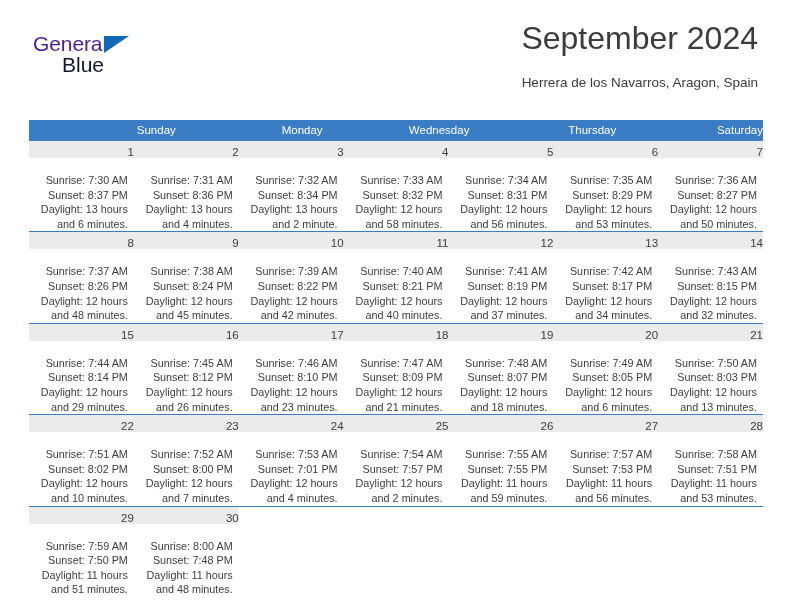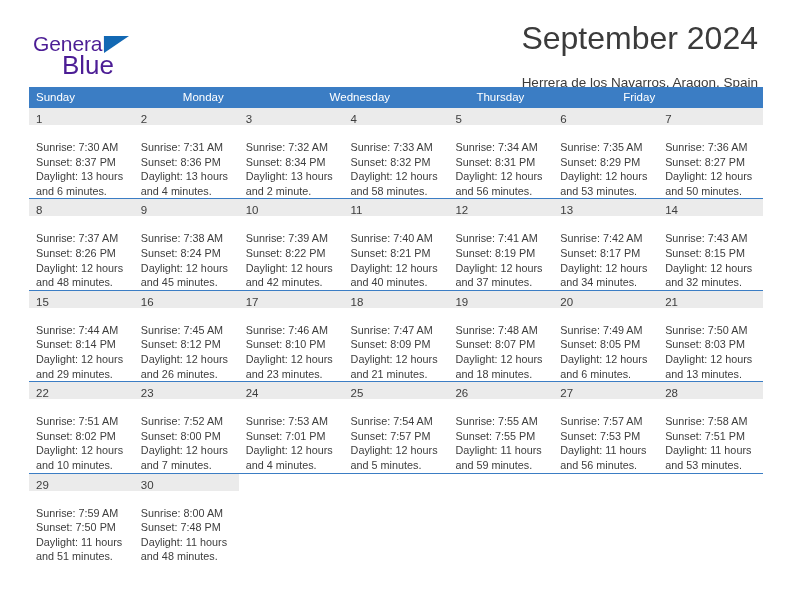--- a/index.html
+++ b/index.html
@@ -51,22 +51,22 @@
     top: 3px;
     width: 0;
     height: 0;
     border-left: 25px solid #1268b3;
     border-bottom: 17px solid transparent;
   }
   .logo-blue {
     position: absolute;
     left: 29px;
     top: 21px;
-    font-size: 26px;
-    color: #4c1d95;
+    font-size: 21px;
+    color: #0f172a;
     line-height: 22px;
     font-family: "Liberation Sans", sans-serif;
   }
   .title-block {
     position: absolute;
     right: 34px;
     top: 0;
     text-align: right;
   }
   .cal-title {
@@ -80,22 +80,23 @@
     color: #3b3b3b;
     line-height: 22px;
     margin-top: 16px;
     white-space: nowrap;
   }
 
   
   .calendar {
     position: absolute;
     left: 29px;
-    top: 87px;
+    top: 120px;
     width: 734px;
+    text-align: right;
   }
   .weekdays {
     display: flex;
     background: #3b7dc4;
   }
   .weekday {
     flex: 1 1 0;
     box-sizing: border-box;
     padding: 3px 0 4px 7px;
     font-size: 11.5px;
@@ -159,21 +160,21 @@
 
   </div>
 
   <div class="calendar">
 
     <div class="weekdays">
       <div class="weekday">Sunday</div>
       <div class="weekday">Monday</div>
       <div class="weekday">Wednesday</div>
       <div class="weekday">Thursday</div>
-      <div class="weekday">Friday</div>
+      <div class="weekday">Saturday</div>
     </div>
 
     <div id="weeks-host">
         <div class="week">
           <div class="day">
             <div class="daynum-bar"><span class="daynum">1</span></div>
             <div class="day-lines">
               <div class="line">Sunrise: 7:30 AM</div>
               <div class="line">Sunset: 8:37 PM</div>
               <div class="line">Daylight: 13 hours</div>
@@ -392,21 +393,21 @@
               <div class="line">Daylight: 12 hours</div>
               <div class="line">and 4 minutes.</div>
             </div>
           </div>
           <div class="day">
             <div class="daynum-bar"><span class="daynum">25</span></div>
             <div class="day-lines">
               <div class="line">Sunrise: 7:54 AM</div>
               <div class="line">Sunset: 7:57 PM</div>
               <div class="line">Daylight: 12 hours</div>
-              <div class="line">and 5 minutes.</div>
+              <div class="line">and 2 minutes.</div>
             </div>
           </div>
           <div class="day">
             <div class="daynum-bar"><span class="daynum">26</span></div>
             <div class="day-lines">
               <div class="line">Sunrise: 7:55 AM</div>
               <div class="line">Sunset: 7:55 PM</div>
               <div class="line">Daylight: 11 hours</div>
               <div class="line">and 59 minutes.</div>
             </div>

